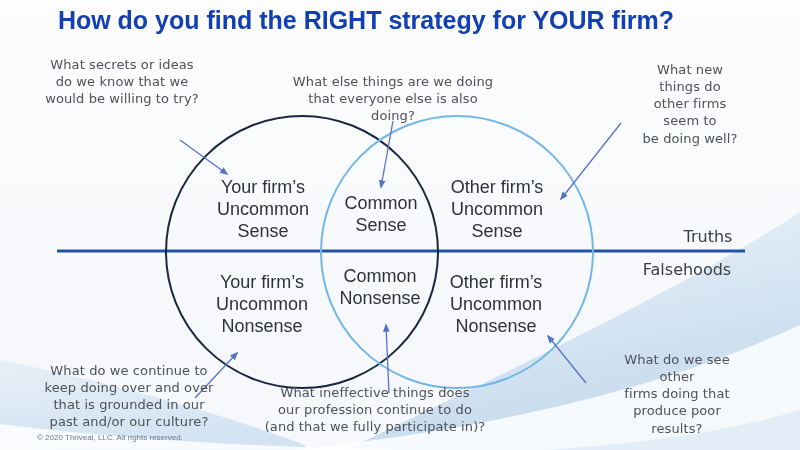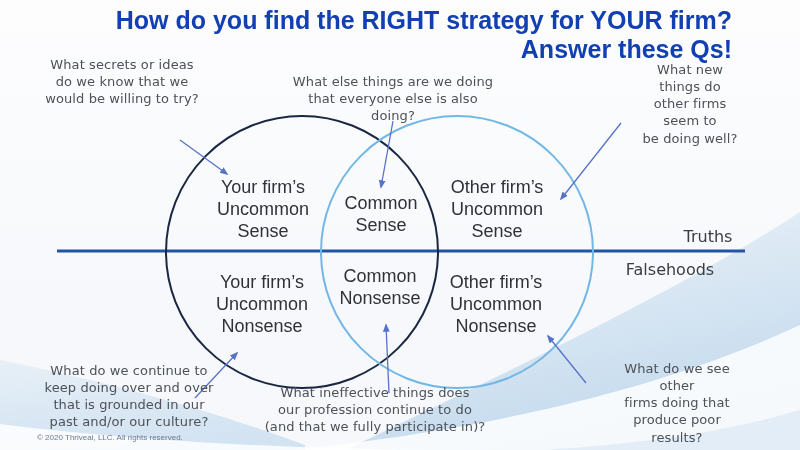--- a/index.html
+++ b/index.html
@@ -4,21 +4,21 @@
 <style>
   html,body{margin:0;padding:0;}
   body{
     width:800px;height:450px;overflow:hidden;position:relative;
     background:linear-gradient(180deg,#fdfdfe 0%,#f6f8fb 70%);
     font-family:"Liberation Sans",sans-serif;
   }
   .layer{position:absolute;inset:0;width:800px;height:450px;}
   .abs{position:absolute;transform:translate(-50%,-50%);text-align:center;white-space:pre-line;}
   .title{
-    position:absolute;left:0;top:6px;width:732px;text-align:right;
+    position:absolute;left:0;top:6px;width:732px;text-align:center;
     color:var(--title);font-weight:bold;font-size:25px;line-height:1.16;
     font-family:"Liberation Sans",sans-serif;
   }
   .region-label{
     font-size:18px;line-height:1.22;color:var(--region_text);
     font-family:"Liberation Sans",sans-serif;
   }
   .question{
     font-size:13px;line-height:1.32;color:var(--annotation_text);
     font-family:"DejaVu Sans",sans-serif;letter-spacing:.1px;
@@ -69,56 +69,55 @@
     <line x1="393" y1="121" x2="381" y2="187" marker-end="url(#ah)"></line>
     <line x1="621" y1="123" x2="561" y2="199" marker-end="url(#ah)"></line>
     <line x1="195" y1="398" x2="237" y2="353" marker-end="url(#ah)"></line>
     <line x1="389" y1="393" x2="386" y2="325" marker-end="url(#ah)"></line>
     <line x1="586" y1="383" x2="548" y2="336" marker-end="url(#ah)"></line>
   </g>
 </svg>
 
 <div class="title">
   <div>How do you find the RIGHT strategy for YOUR firm?</div>
-  <div>Answer these Qs!</div>
 </div>
 
 <div class="abs region-label" style="left:263px;top:210px">Your firm’s
 Uncommon
 Sense</div>
 <div class="abs region-label" style="left:381px;top:215px">Common
 Sense</div>
 <div class="abs region-label" style="left:497px;top:210px">Other firm’s
 Uncommon
 Sense</div>
 <div class="abs region-label" style="left:262px;top:305px">Your firm’s
 Uncommon
 Nonsense</div>
 <div class="abs region-label" style="left:380px;top:288px">Common
 Nonsense</div>
 <div class="abs region-label" style="left:496px;top:305px">Other firm’s
 Uncommon
 Nonsense</div>
 
 <div class="abs axis-word" style="left:708px;top:236px">Truths</div>
-<div class="abs axis-word" style="left:670px;top:269px">Falsehoods</div>
+<div class="abs axis-word" style="left:687px;top:269px">Falsehoods</div>
 
 <div class="abs question" style="left:122px;top:82px">What secrets or ideas
 do we know that we
 would be willing to try?</div>
 <div class="abs question" style="left:393px;top:99px">What else things are we doing
 that everyone else is also
 doing?</div>
 <div class="abs question" style="left:690px;top:104px">What new things do
 other firms seem to
 be doing well?</div>
 <div class="abs question" style="left:129px;top:396px">What do we continue to
 keep doing over and over
 that is grounded in our
 past and/or our culture?</div>
 <div class="abs question" style="left:375px;top:410px">What ineffective things does
 our profession continue to do
 (and that we fully participate in)?</div>
-<div class="abs question" style="left:677px;top:403px">What do we see other
+<div class="abs question" style="left:677px;top:394px">What do we see other
 firms doing that
 produce poor results?</div>
 
 <div class="copyright">© 2020 Thriveal, LLC. All rights reserved.</div>
 
 </body></html>

